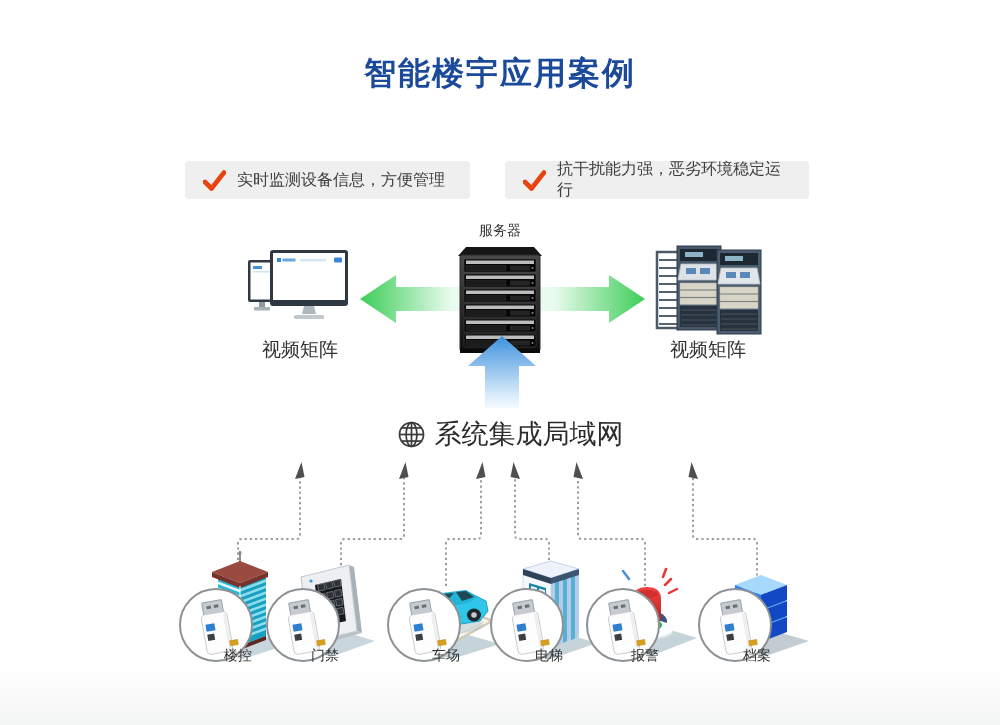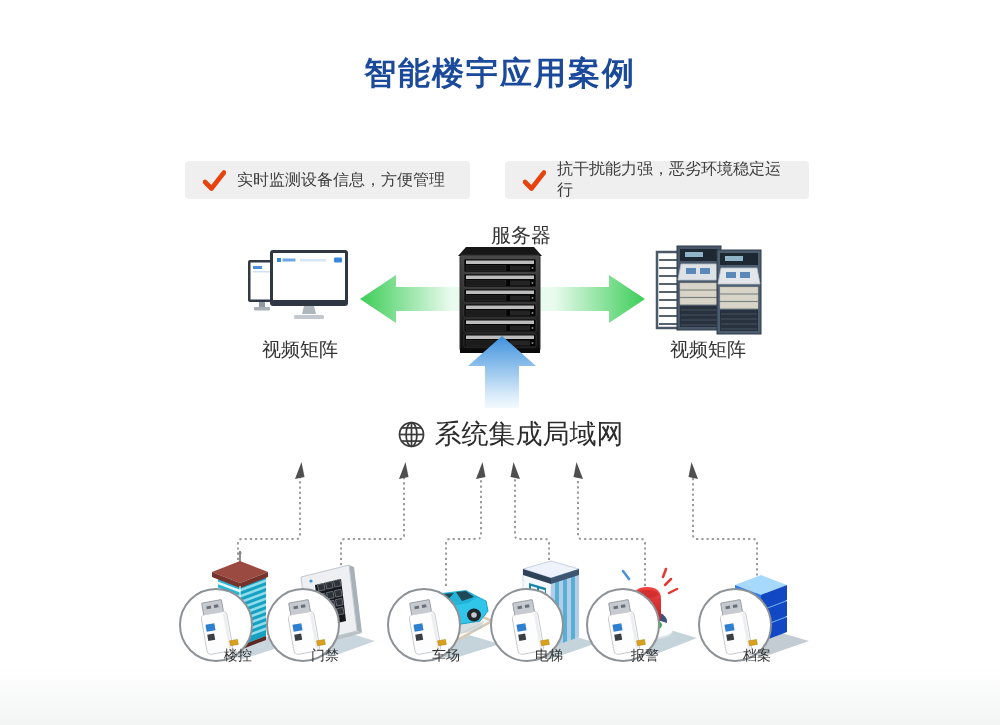--- a/index.html
+++ b/index.html
@@ -8,21 +8,21 @@
   .bottom-fade{position:absolute;left:0;top:668px;width:1000px;height:57px;
                background:linear-gradient(#ffffff,#f3f4f4);}
   .title{position:absolute;left:0;top:52px;width:1000px;text-align:center;
          font-size:32px;font-weight:bold;color:#1b4a9b;letter-spacing:2px;}
   .badge{position:absolute;top:130px;height:38px;display:flex;align-items:center;gap:11px;
          background:#efefef;border-radius:4px;padding:0 18px;font-size:16px;color:#3d3d3d;box-sizing:border-box;margin-top:31px;}
   .badge1{left:185px;width:285px;}
   .badge2{left:505px;width:304px;}
   .badge svg{flex:0 0 auto;}
   .lbl{position:absolute;text-align:center;font-size:19px;color:#333;}
-  .server-lbl{left:461px;top:222px;width:120px;font-size:20px;font-family:Liberation Mono, monospace;}
+  .server-lbl{left:440px;top:222px;width:120px;font-size:14px;font-family:Liberation Mono, monospace;}
   .video-lbl{left:250px;top:337px;width:100px;}
   .fire-lbl{left:653px;top:337px;width:110px;}
   .abs{position:absolute;}
   .z0{z-index:0}.z1{z-index:1}.z2{z-index:2}
   .network{position:absolute;left:360px;top:416px;width:300px;display:flex;align-items:center;
            justify-content:center;gap:9px;font-size:27px;color:#2c2c2c;font-weight:500;z-index:2;}
   .device{position:absolute;top:545px;width:120px;height:135px;z-index:2;}
   .d1{left:178px}.d2{left:265px}.d3{left:386px}.d4{left:489px}.d5{left:585px}.d6{left:697px}
   .device .icon-main{position:absolute;left:0;top:6px;}
   .device .usb{position:absolute;left:0;top:42px;}

